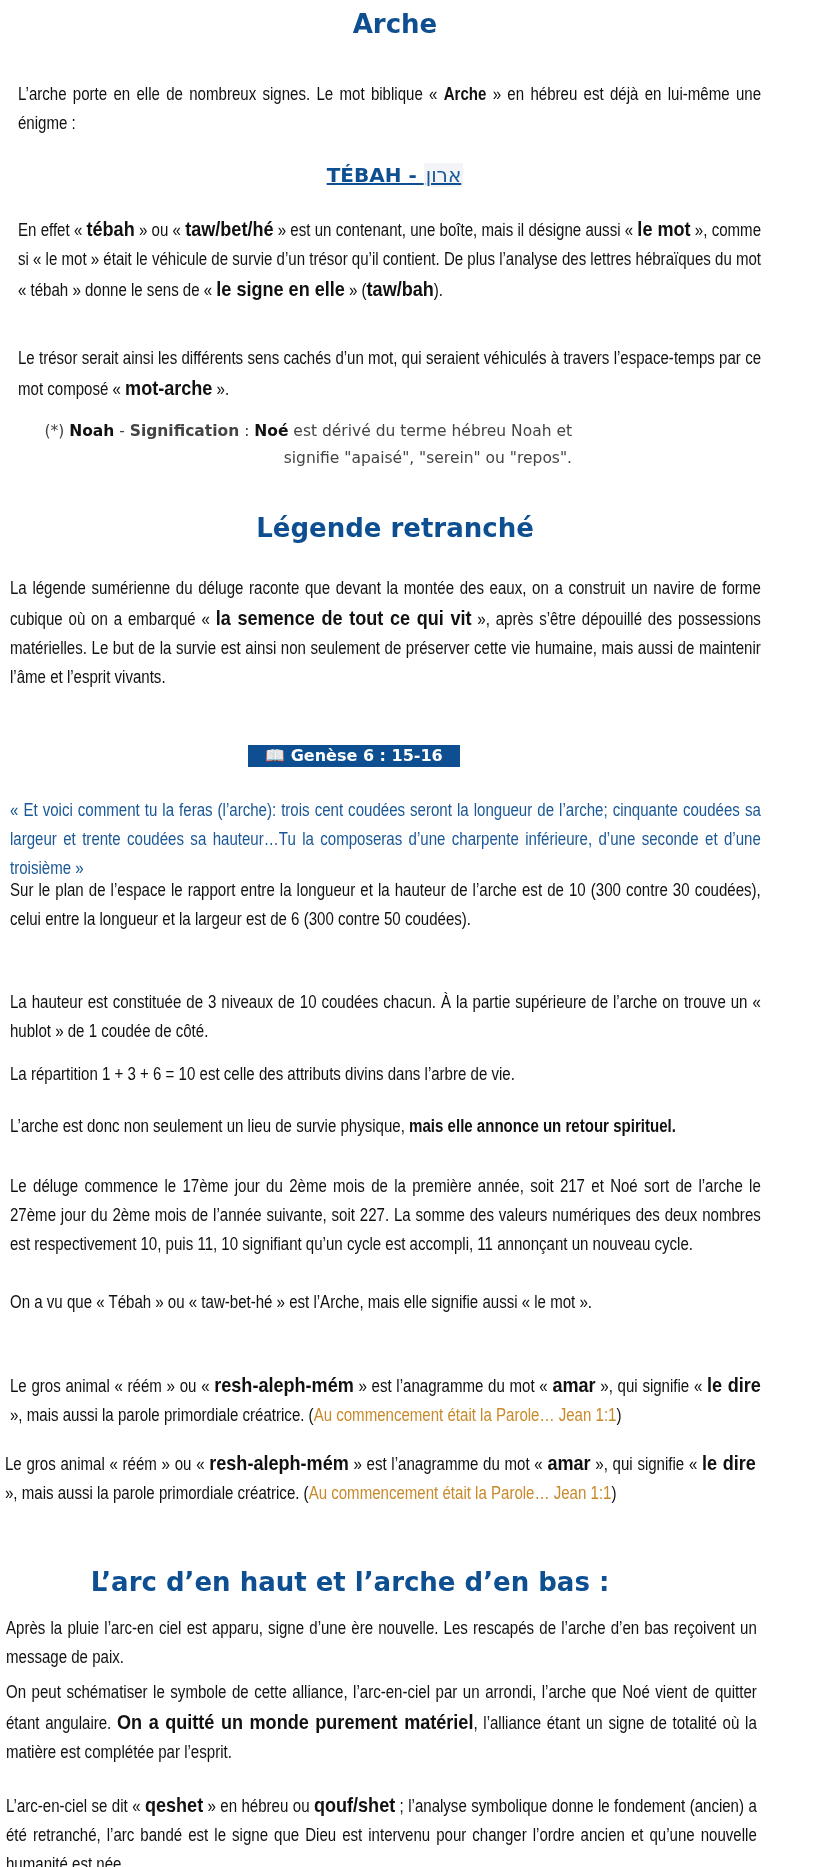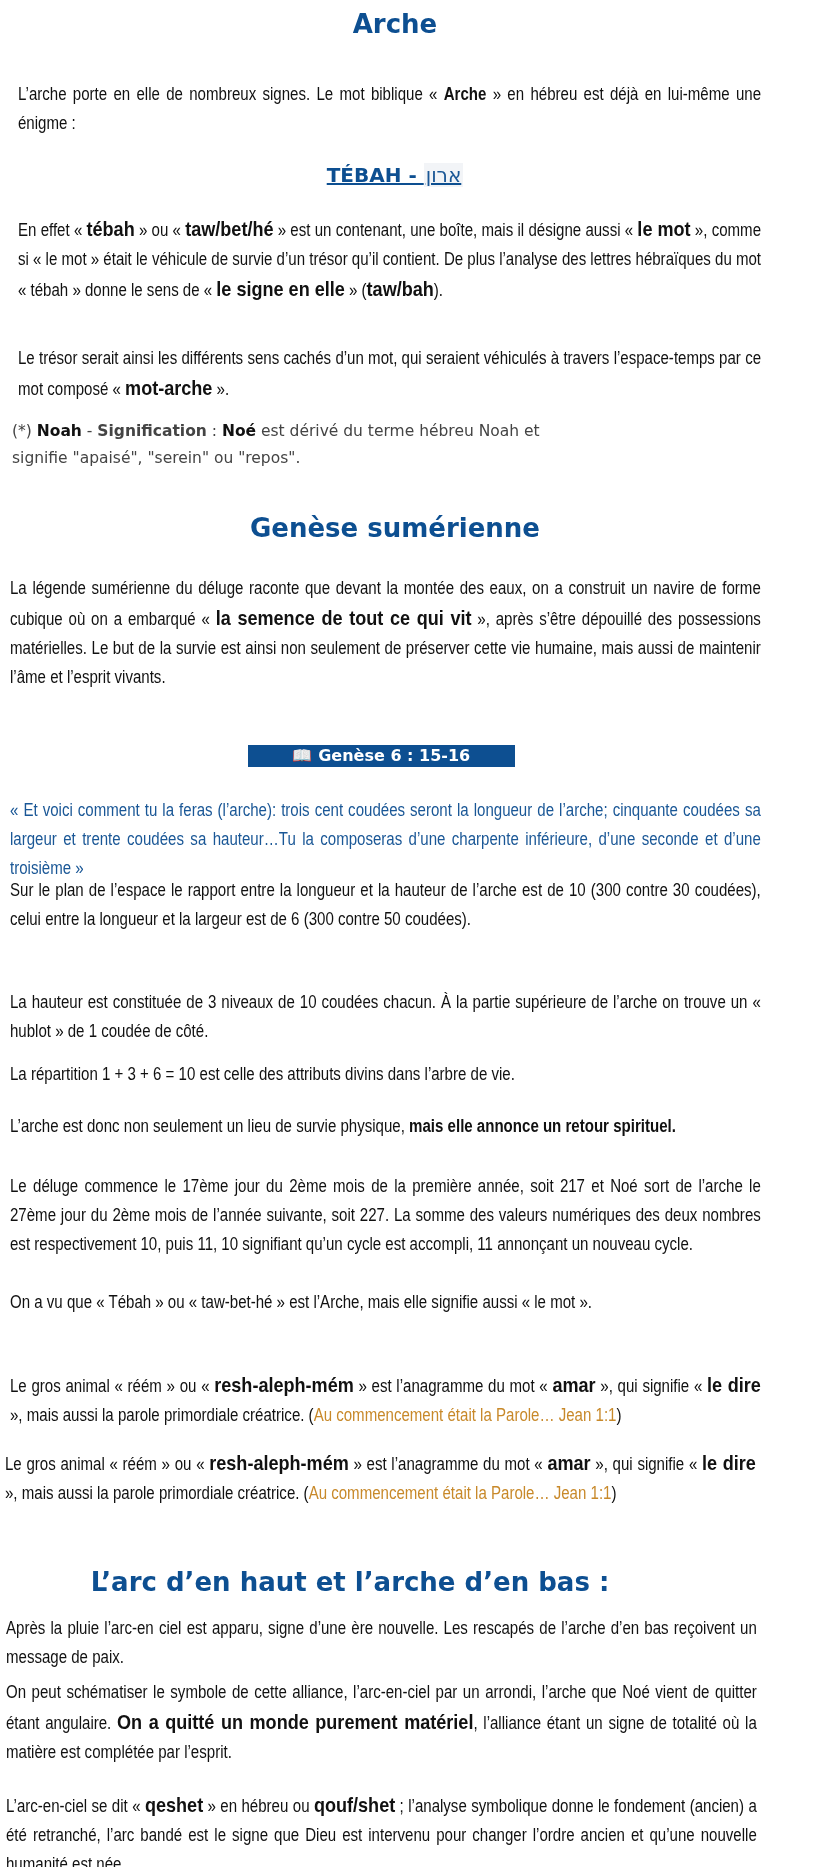--- a/index.html
+++ b/index.html
@@ -1,19 +1,19 @@
 <!DOCTYPE html>
 <html><head>
 <meta charset="utf-8">
 <style>
   html, body { margin:0; padding:0; background:#ffffff; }
   body { width:830px; height:1867px; overflow:hidden; position:relative;
          font-family:"DejaVu Sans", "Liberation Sans", sans-serif; color:#111; }
   .page { position:absolute; left:0; top:0; width:830px; }
-  .blk { position:absolute; }
+  .blk { position:absolute;text-align:right; }
   .h { color:#0d4f91; font-weight:bold; text-align:center; left:0; width:790px; }
   .p { font-family:"Liberation Sans", sans-serif; font-size:17.5px; line-height:29px;
        text-align:justify; color:#111; transform:scaleX(0.86); transform-origin:left top; }
   .p b { font-weight:bold; }
   .big { font-size:21px; }
   .gold { color:#c8892a; }
   .blue { color:#1a5796; }
   .note { font-family:"DejaVu Sans", sans-serif; font-size:15.5px; line-height:27px; color:#444; }
   .note b { color:#111; }
   .note .sig { color:#444; font-weight:bold; }
@@ -31,25 +31,25 @@
   <div class="blk p" style="left:18px;top:80px;width:864px;"><span>L’arche porte en elle de nombreux signes. Le mot biblique « </span><b>Arche</b><span> » en hébreu est déjà en lui-même une énigme :</span></div>
 
   <div class="blk h" style="top:160px;font-size:20px;line-height:30px;text-decoration:underline;"><span>TÉBAH - </span><span class="heb">ארון</span></div>
 
   <div class="blk p" style="left:18px;top:214px;width:864px;"><span>En effet « </span><b class="big">tébah</b><span> » ou « </span><b class="big">taw/bet/hé</b><span> » est un contenant, une boîte, mais il désigne aussi « </span><b class="big">le mot</b><span> », comme si « le mot » était le véhicule de survie d’un trésor qu’il contient. De plus l’analyse des lettres hébraïques du mot « tébah » donne le sens de « </span><b class="big">le signe en elle</b><span> » (</span><b class="big">taw/bah</b><span>).</span></div>
 
   <div class="blk p" style="left:18px;top:344px;width:864px;"><span>Le trésor serait ainsi les différents sens cachés d’un mot, qui seraient véhiculés à travers l’espace-temps par ce mot composé « </span><b class="big">mot-arche</b><span> ».</span></div>
 
   <div class="blk note" style="left:12px;top:418px;width:560px;"><span>(*) </span><b>Noah</b><span> - </span><span class="sig">Signification</span><span> : </span><b>Noé</b><span> est dérivé du terme hébreu Noah et signifie "apaisé", "serein" ou "repos".</span></div>
 
-  <div class="blk h" style="top:510px;font-size:26px;line-height:36px;">Genèse sumérienne</div>
+  <div class="blk h" style="top:510px;font-size:26px;line-height:36px;">Légende retranché</div>
 
   <div class="blk p" style="left:10px;top:574px;width:873px;"><span>La légende sumérienne du déluge raconte que devant la montée des eaux, on a construit un navire de forme cubique où on a embarqué « </span><b class="big">la semence de tout ce qui vit</b><span> », après s’être dépouillé des possessions matérielles. Le but de la survie est ainsi non seulement de préserver cette vie humaine, mais aussi de maintenir l’âme et l’esprit vivants.</span></div>
 
-  <div class="blk banner" style="left:248px;top:745px;width:267px;height:22px;"><span>📖</span> <span>Genèse 6 : 15-16</span></div>
+  <div class="blk banner" style="left:248px;top:745px;width:212px;height:22px;"><span>📖</span> <span>Genèse 6 : 15-16</span></div>
 
   <div class="blk p blue" style="left:10px;top:796px;width:873px;">« Et voici comment tu la feras (l’arche): trois cent coudées seront la longueur de l’arche; cinquante coudées sa largeur et trente coudées sa hauteur…Tu la composeras d’une charpente inférieure, d’une seconde et d’une troisième »</div>
 
   <div class="blk p" style="left:10px;top:876px;width:873px;">Sur le plan de l’espace le rapport entre la longueur et la hauteur de l’arche est de 10 (300 contre 30 coudées), celui entre la longueur et la largeur est de 6 (300 contre 50 coudées).</div>
 
   <div class="blk p" style="left:10px;top:988px;width:873px;">La hauteur est constituée de 3 niveaux de 10 coudées chacun. À la partie supérieure de l’arche on trouve un « hublot » de 1 coudée de côté.</div>
 
   <div class="blk p" style="left:10px;top:1060px;width:873px;">La répartition 1 + 3 + 6 = 10 est celle des attributs divins dans l’arbre de vie.</div>
 
   <div class="blk p" style="left:10px;top:1112px;width:873px;"><span>L’arche est donc non seulement un lieu de survie physique, </span><b>mais elle annonce un retour spirituel.</b></div>

